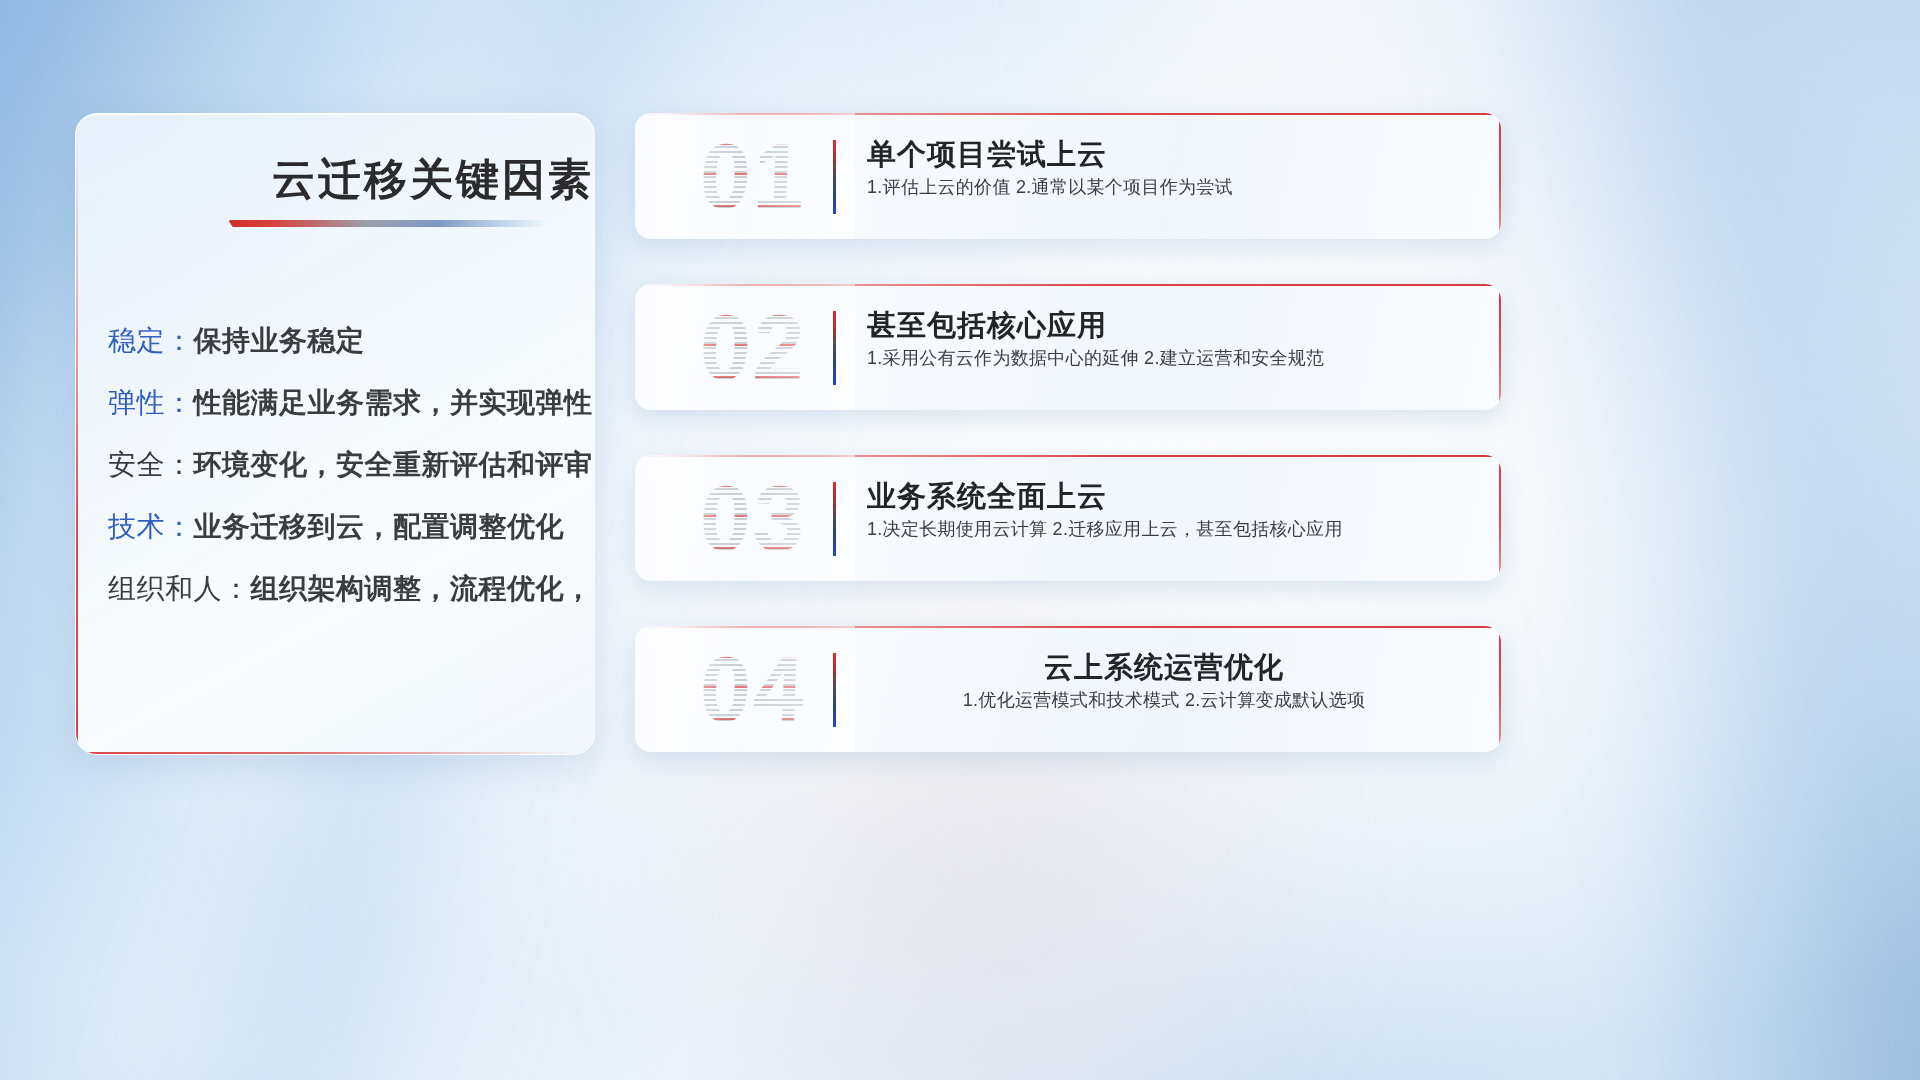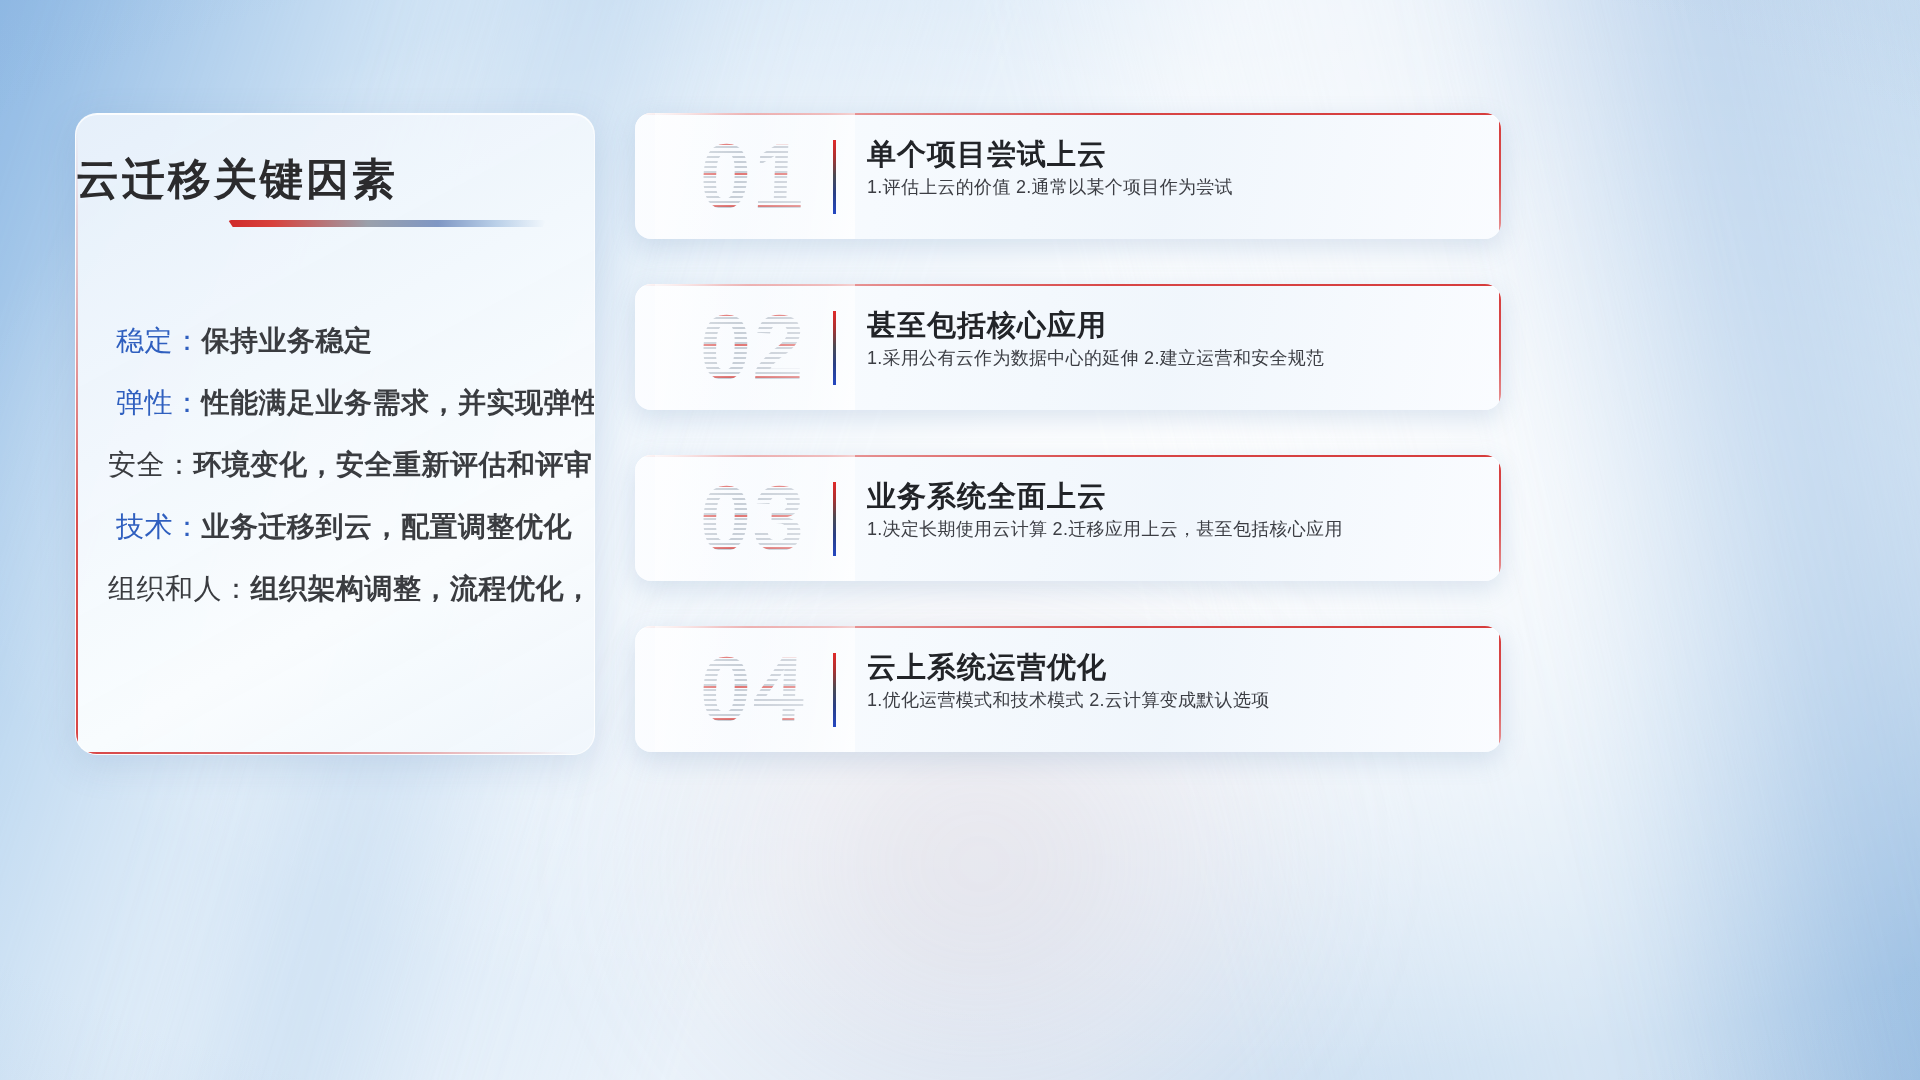--- a/index.html
+++ b/index.html
@@ -45,48 +45,48 @@
     content:""; position:absolute; left:0; top:14px; bottom:0; width:2px;
     background:linear-gradient(180deg, rgba(214,60,60,0) 0%, rgba(214,60,60,.25) 22%, rgba(214,60,60,.9) 62%, rgba(214,60,60,.95) 100%);
     border-radius:2px;
   }
   #left-panel::after{
     content:""; position:absolute; left:0; right:22px; bottom:0; height:2px;
     background:linear-gradient(90deg, rgba(214,60,60,.95) 0%, rgba(214,60,60,.75) 45%, rgba(214,60,60,0) 100%);
   }
   .panel-title{
     position:absolute; left:0; right:0; top:37px;
-    text-align:left; font-size:43px; font-weight:700; color:#2b2b2d;
+    text-align:right; font-size:43px; font-weight:700; color:#2b2b2d;
     letter-spacing:3px;
   }
   .title-rule{
     position:absolute; left:152px; top:106px; width:318px; height:7px;
     background:linear-gradient(90deg,#d02b2b 0%, #d8413c 14%, #9aa0ab 44%, #7f97c4 66%, #b9cfe8 84%, rgba(200,222,243,0) 100%);
     border-radius:4px;
     clip-path:polygon(0 0, 100% 0, 99% 100%, 1.5% 100%);
   }
   .factor-list{ position:absolute; left:32px; right:24px; top:196px; }
   .factor-row{
     font-size:28px; line-height:62px; color:#3a3c40; white-space:nowrap;
     letter-spacing:.5px;
   }
   .f-label{ font-weight:400; }
-  .f-label.accent{ color:#2f5fbf;margin-left:8px; }
+  .f-label.accent{ color:#2f5fbf; }
   .f-label.plain{ color:#3a3c40; }
   .f-text{ color:#3a3c40;font-weight:bold; }
 
   
   #cards{ position:absolute; left:635px; top:113px; width:866px; }
   .card{
     position:relative; height:126px; margin-bottom:45px; border-radius:16px;
     background:linear-gradient(100deg, rgba(252,253,255,.97) 0%, rgba(246,250,254,.97) 30%, rgba(240,246,252,.96) 62%, rgba(250,252,255,.98) 100%);
     box-shadow:0 8px 26px rgba(95,135,180,.20), inset 0 1px 0 rgba(255,255,255,.9);
     overflow:hidden;
   }
-  .card:last-child{ margin-bottom:0; }
+  .card:last-child{ margin-bottom:0;text-align:center; }
   .card::before{
     content:""; position:absolute; left:0; right:0; top:0; height:2px;
     background:linear-gradient(90deg, rgba(214,60,60,0) 0%, rgba(214,60,60,.35) 10%, rgba(214,60,60,.95) 55%, #d63c3c 100%);
   }
   .card::after{
     content:""; position:absolute; right:0; top:0; bottom:0; width:2px;
     background:linear-gradient(180deg,#d63c3c 0%, rgba(214,60,60,.9) 55%, rgba(214,60,60,.5) 100%);
   }
   .card-num{
     position:absolute; left:28px; top:8px; width:180px; height:110px;

